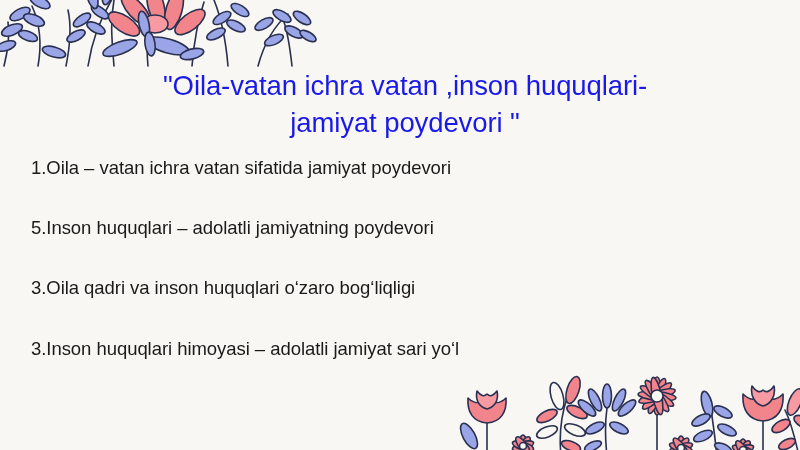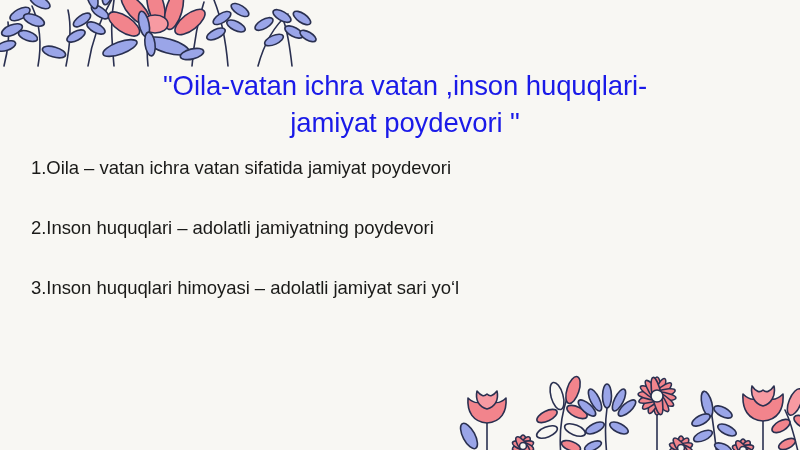--- a/index.html
+++ b/index.html
@@ -313,17 +313,18 @@
     </svg>
   </div>
 
   <div id="title-block">
     <h1 id="title-text">"Oila-vatan ichra vatan ,inson huquqlari-
 jamiyat poydevori "</h1>
   </div>
 
   <ul id="body-list">
     <li class="body-item">1.Oila – vatan ichra vatan sifatida jamiyat poydevori</li>
-    <li class="body-item">2.Inson huquqlari – adolatli jamiyatning poydevori</li>
+    <li class="body-item">5.Inson huquqlari – adolatli jamiyatning poydevori</li>
+    <li class="body-item">3.Oila qadri va inson huquqlari o‘zaro bog‘liqligi</li>
     <li class="body-item">3.Inson huquqlari himoyasi – adolatli jamiyat sari yo‘l</li>
   </ul>
 
 </div>
 
 </body></html>

